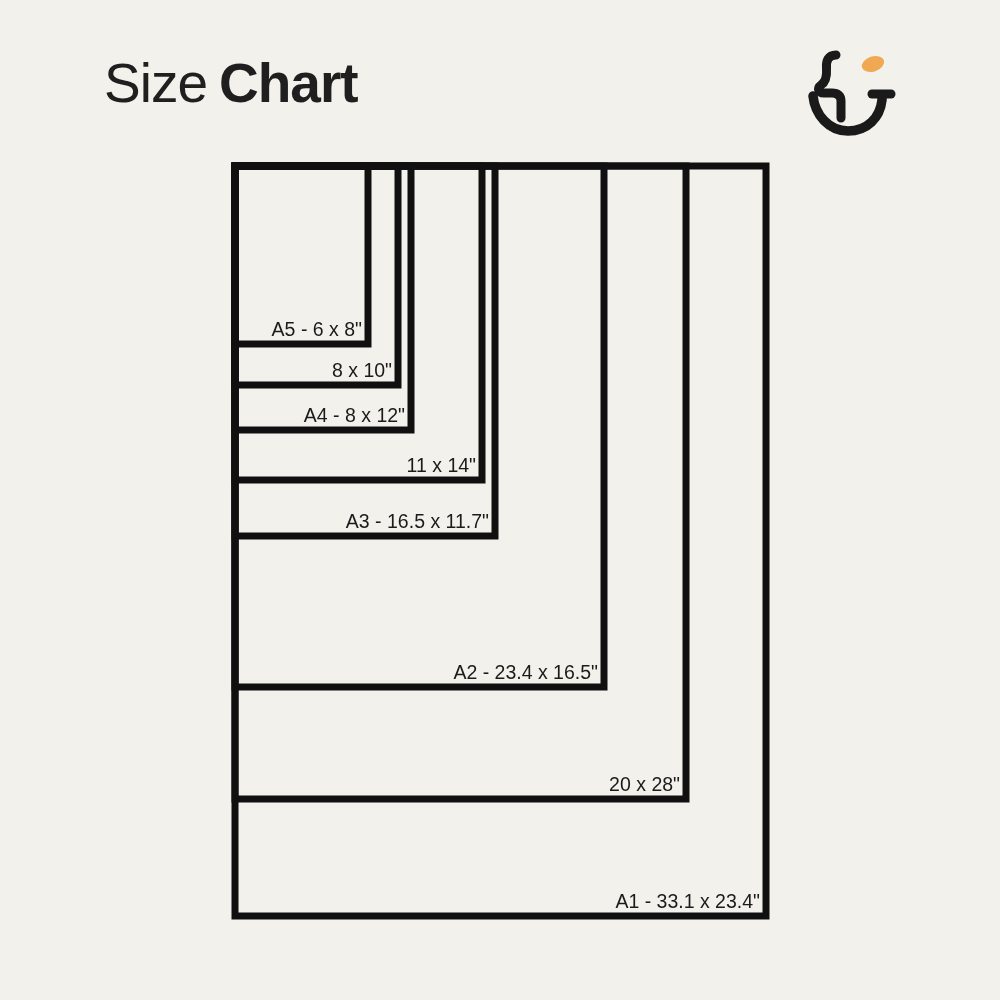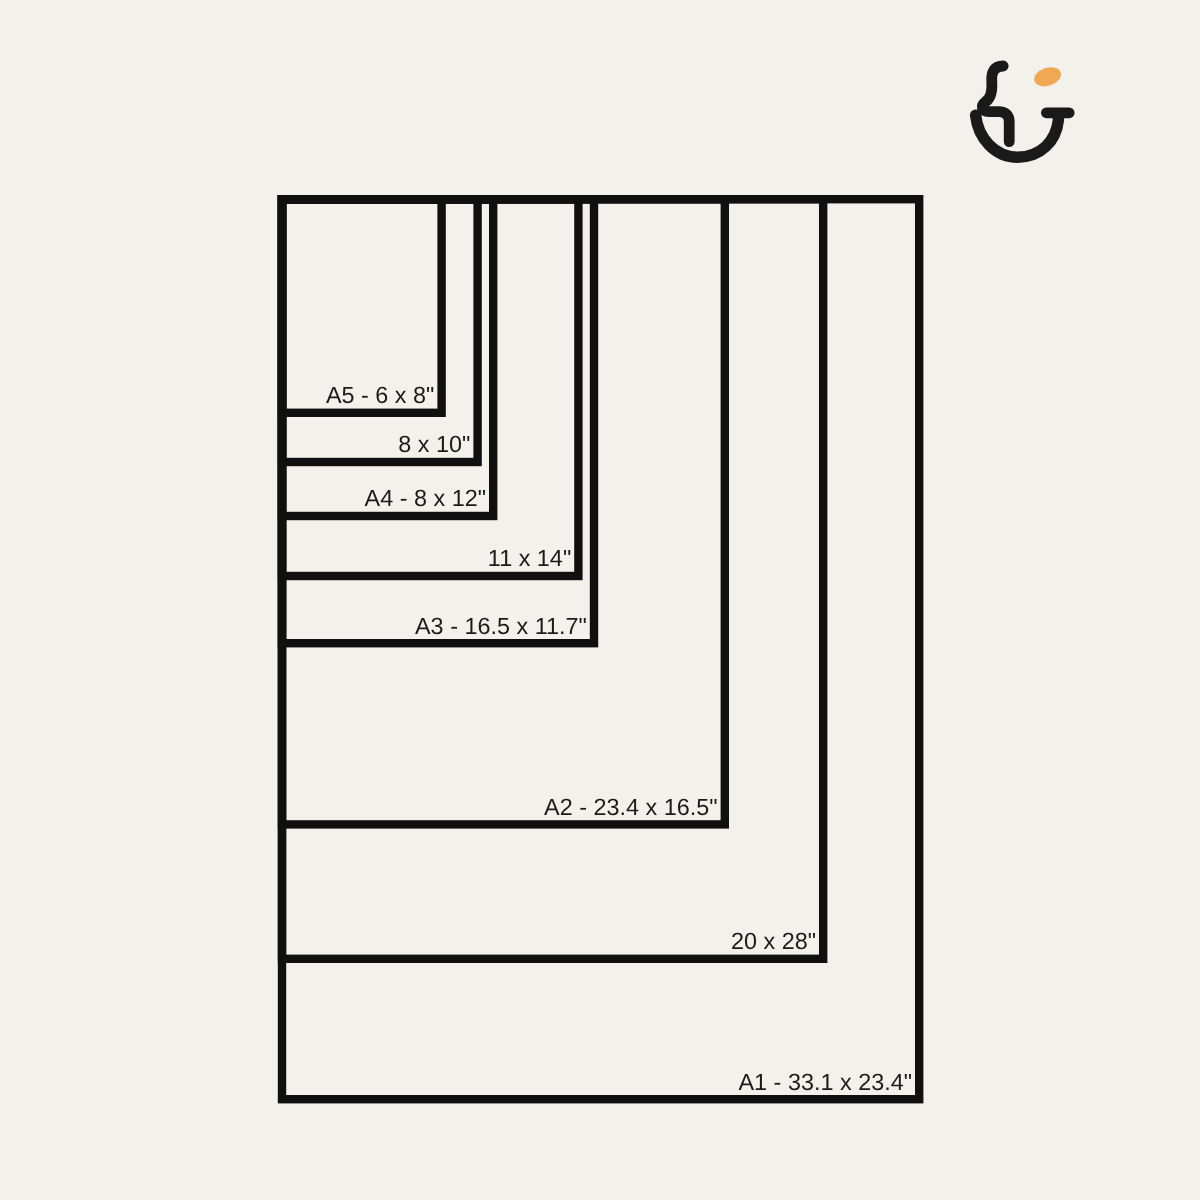--- a/index.html
+++ b/index.html
@@ -41,20 +41,23 @@
     font-family:"Liberation Sans",sans-serif;
     font-size:19.5px;
     fill:var(--text);
   }
 </style>
 </head>
 <body>
 
 <div class="canvas">
 
+  <div class="page-title">
+    <span class="w-reg">Size</span><span class="w-bold">Chart</span>
+  </div>
 
   <svg class="brand-logo" viewBox="0 0 105 105" aria-hidden="true">
     <g>
       <path d="M36 17 C28 17 26 23 26.5 30 C27 38 26 44 21 47 C17 50 18 55 24 55 L32 55 C38 55 41 58 41 63 L41 80" fill="none" stroke="#1a1a1a" stroke-width="9" stroke-linecap="round" stroke-linejoin="round"></path>
       <path d="M13 58 C15 77 29 93 48 93 C67 93 80 80 82 62 L82 58" fill="none" stroke="#1a1a1a" stroke-width="9.5" stroke-linecap="round"></path>
       <path d="M72 56 L91 56" fill="none" stroke="#1a1a1a" stroke-width="9" stroke-linecap="round"></path>
       <ellipse cx="73" cy="26" rx="11.5" ry="7.5" transform="rotate(-18 73 26)" fill="#F0A852"></ellipse>
     </g>
   </svg>
 

